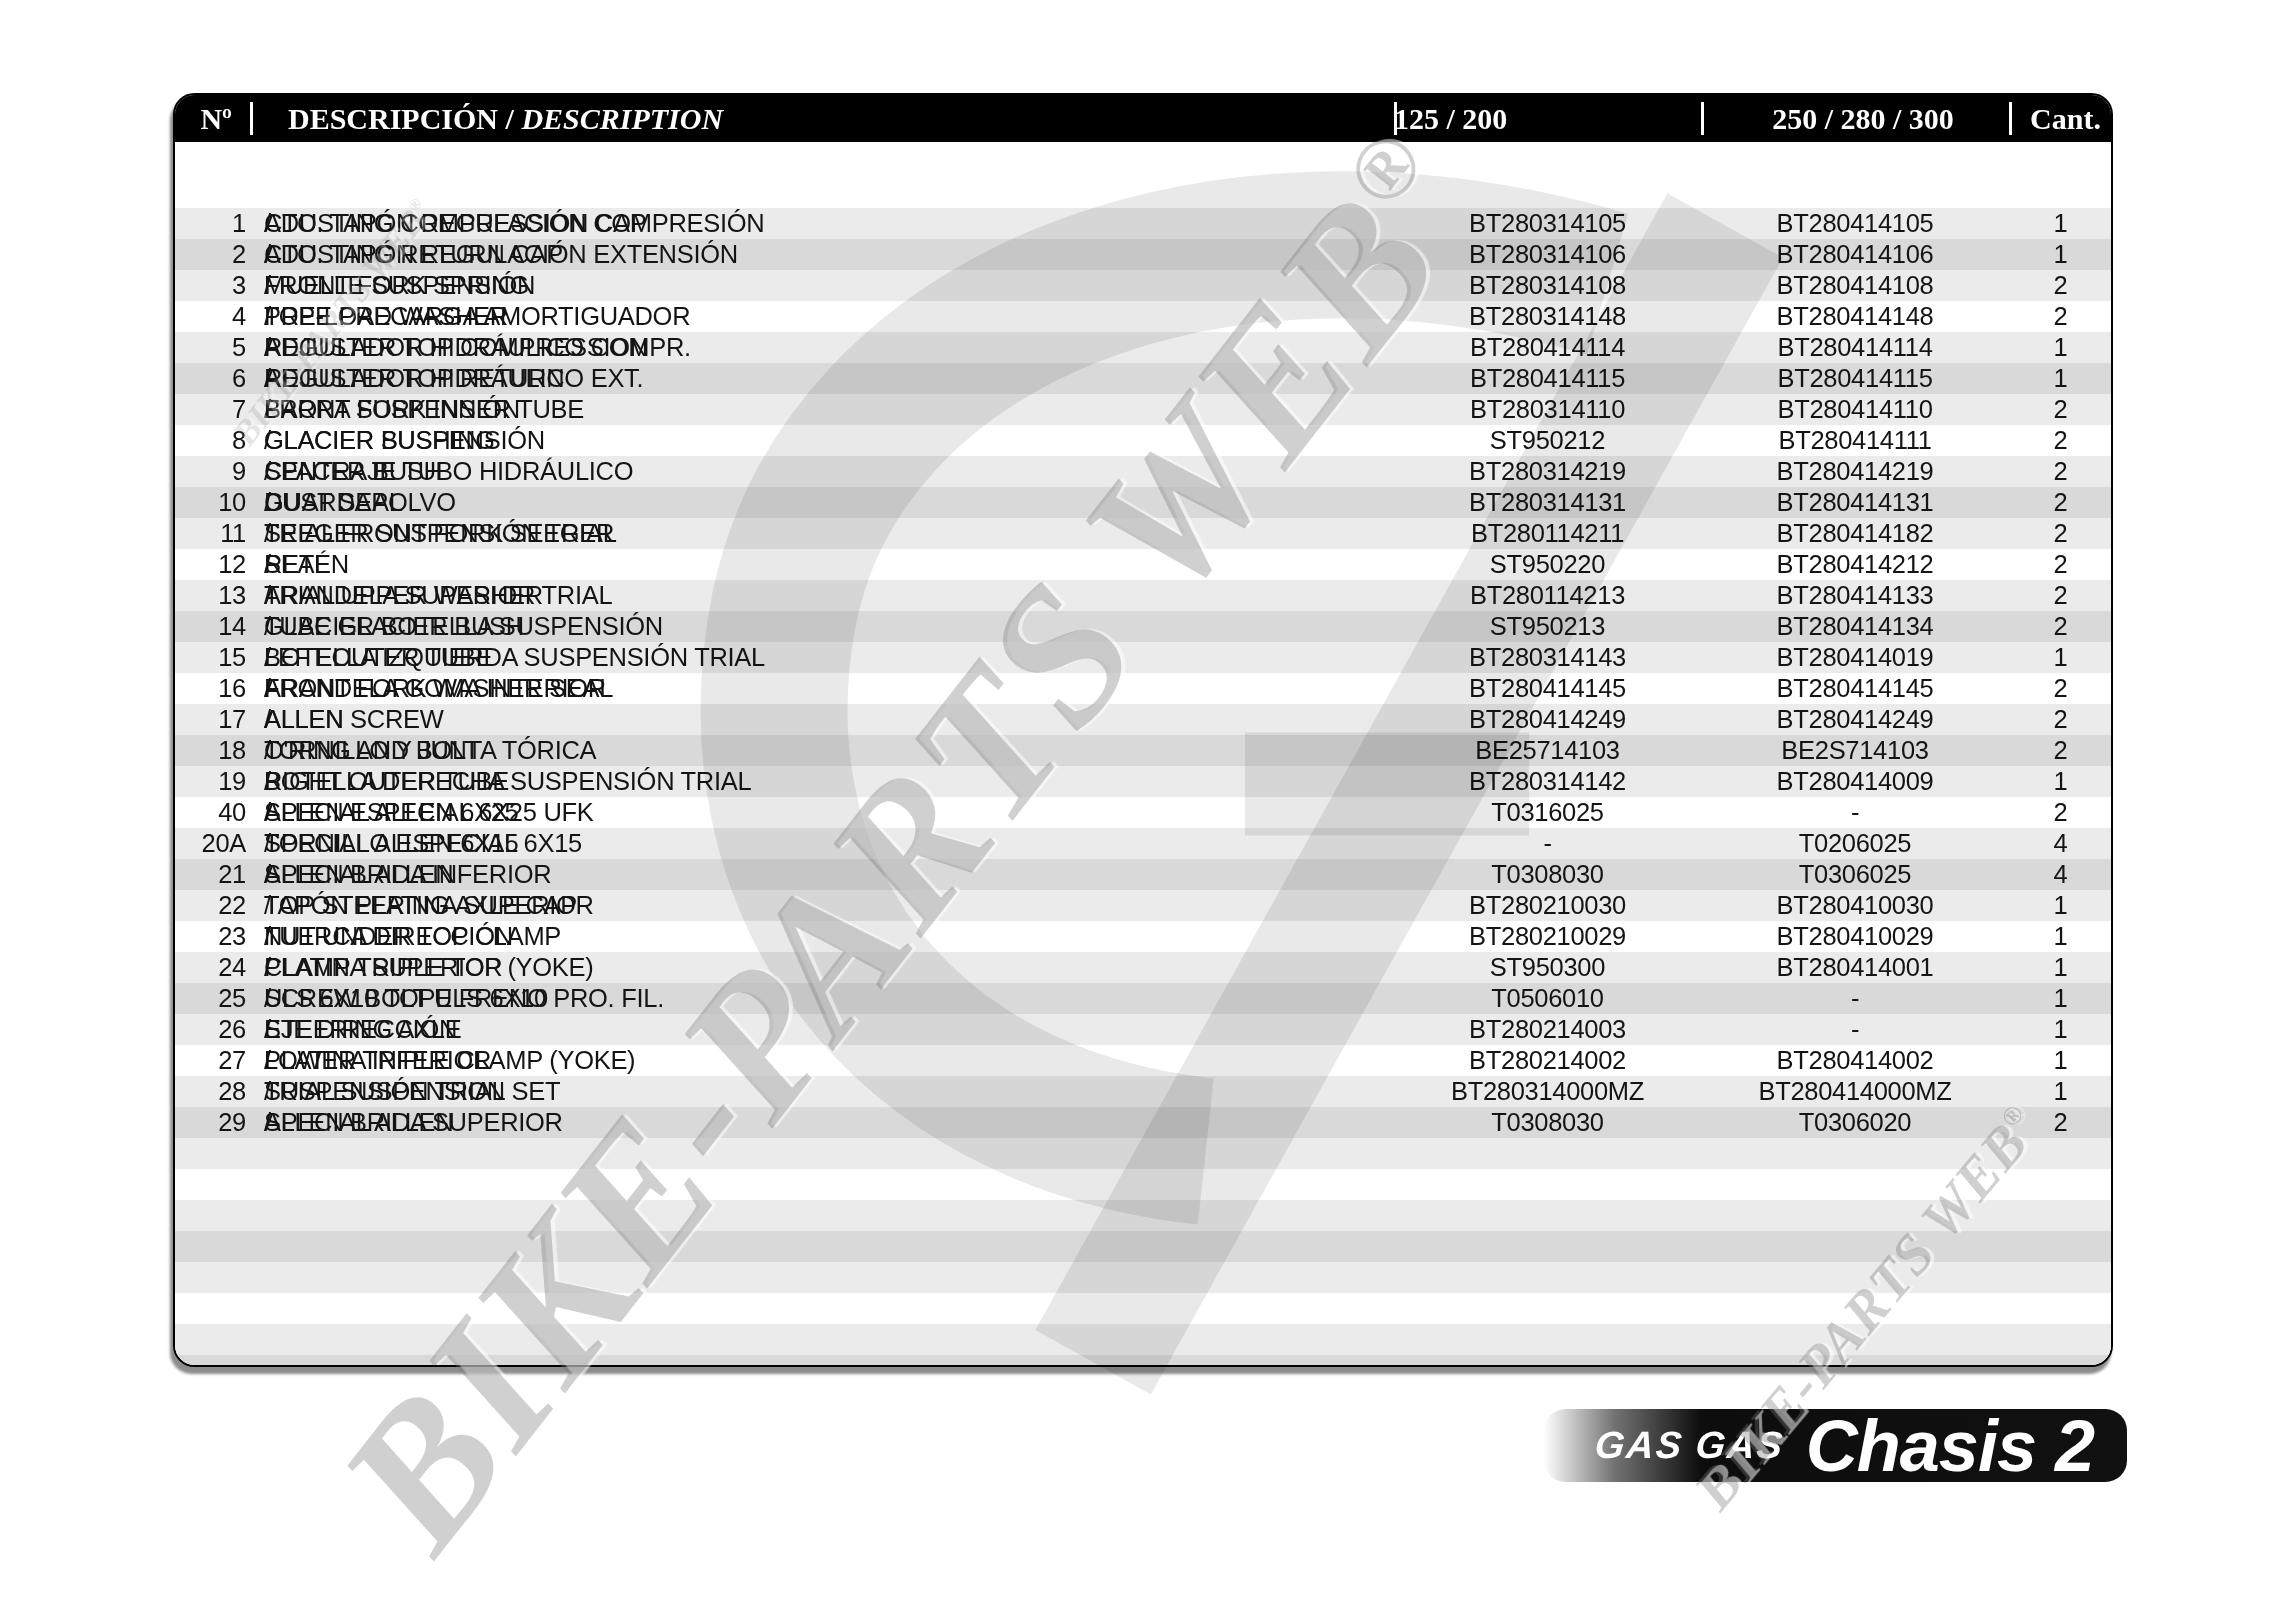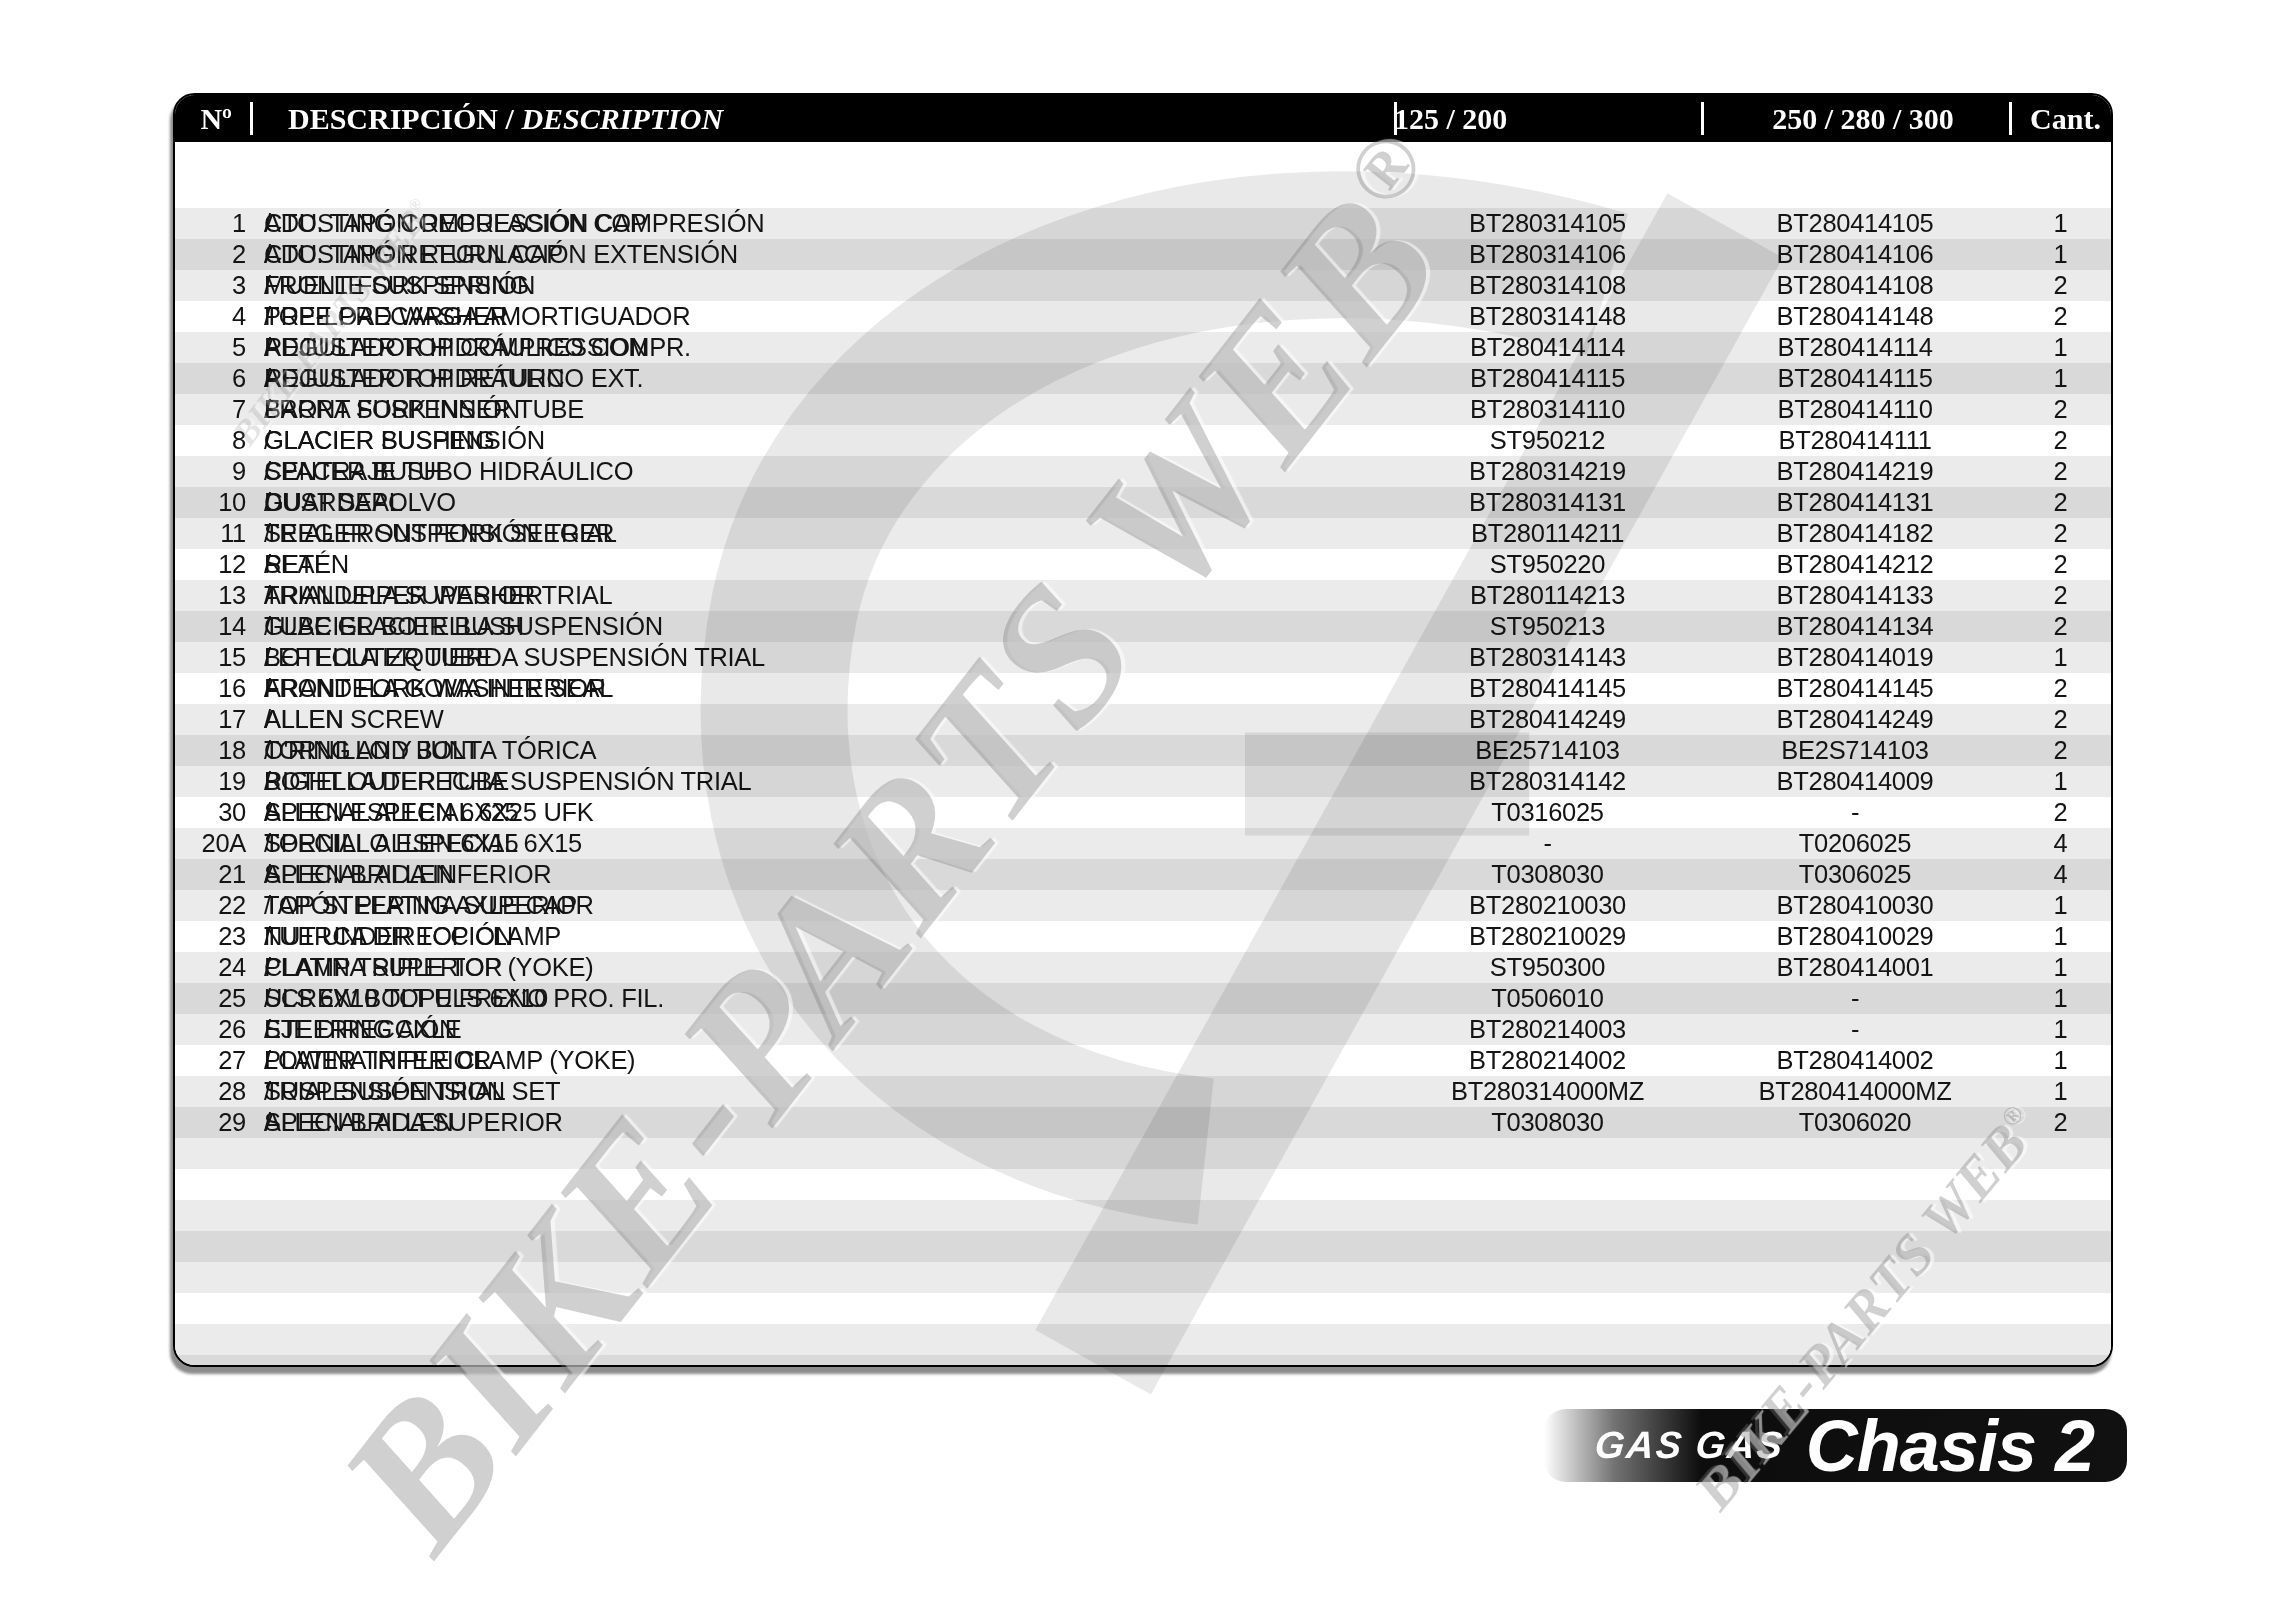--- a/index.html
+++ b/index.html
@@ -288,21 +288,21 @@
         <span class="c-desc">
           <span class="">BOTELLA DERECHA SUSPENSIÓN TRIAL</span>
           <span class=""> / </span>
           <span class="en">RIGHT OUTER TUBE</span>
         </span>
         <span class="c-a">BT280314142</span>
         <span class="c-b">BT280414009</span>
         <span class="c-qty">1</span>
       </div>
       <div class="row s4">
-        <span class="c-no">30</span>
+        <span class="c-no">40</span>
         <span class="c-desc">
           <span class="">ALLEN ESPECIAL 6X25 UFK</span>
           <span class=""> / </span>
           <span class="en">SPECIAL ALLEN 6X25</span>
         </span>
         <span class="c-a">T0316025</span>
         <span class="c-b">-</span>
         <span class="c-qty">2</span>
       </div>
       <div class="row s1">

